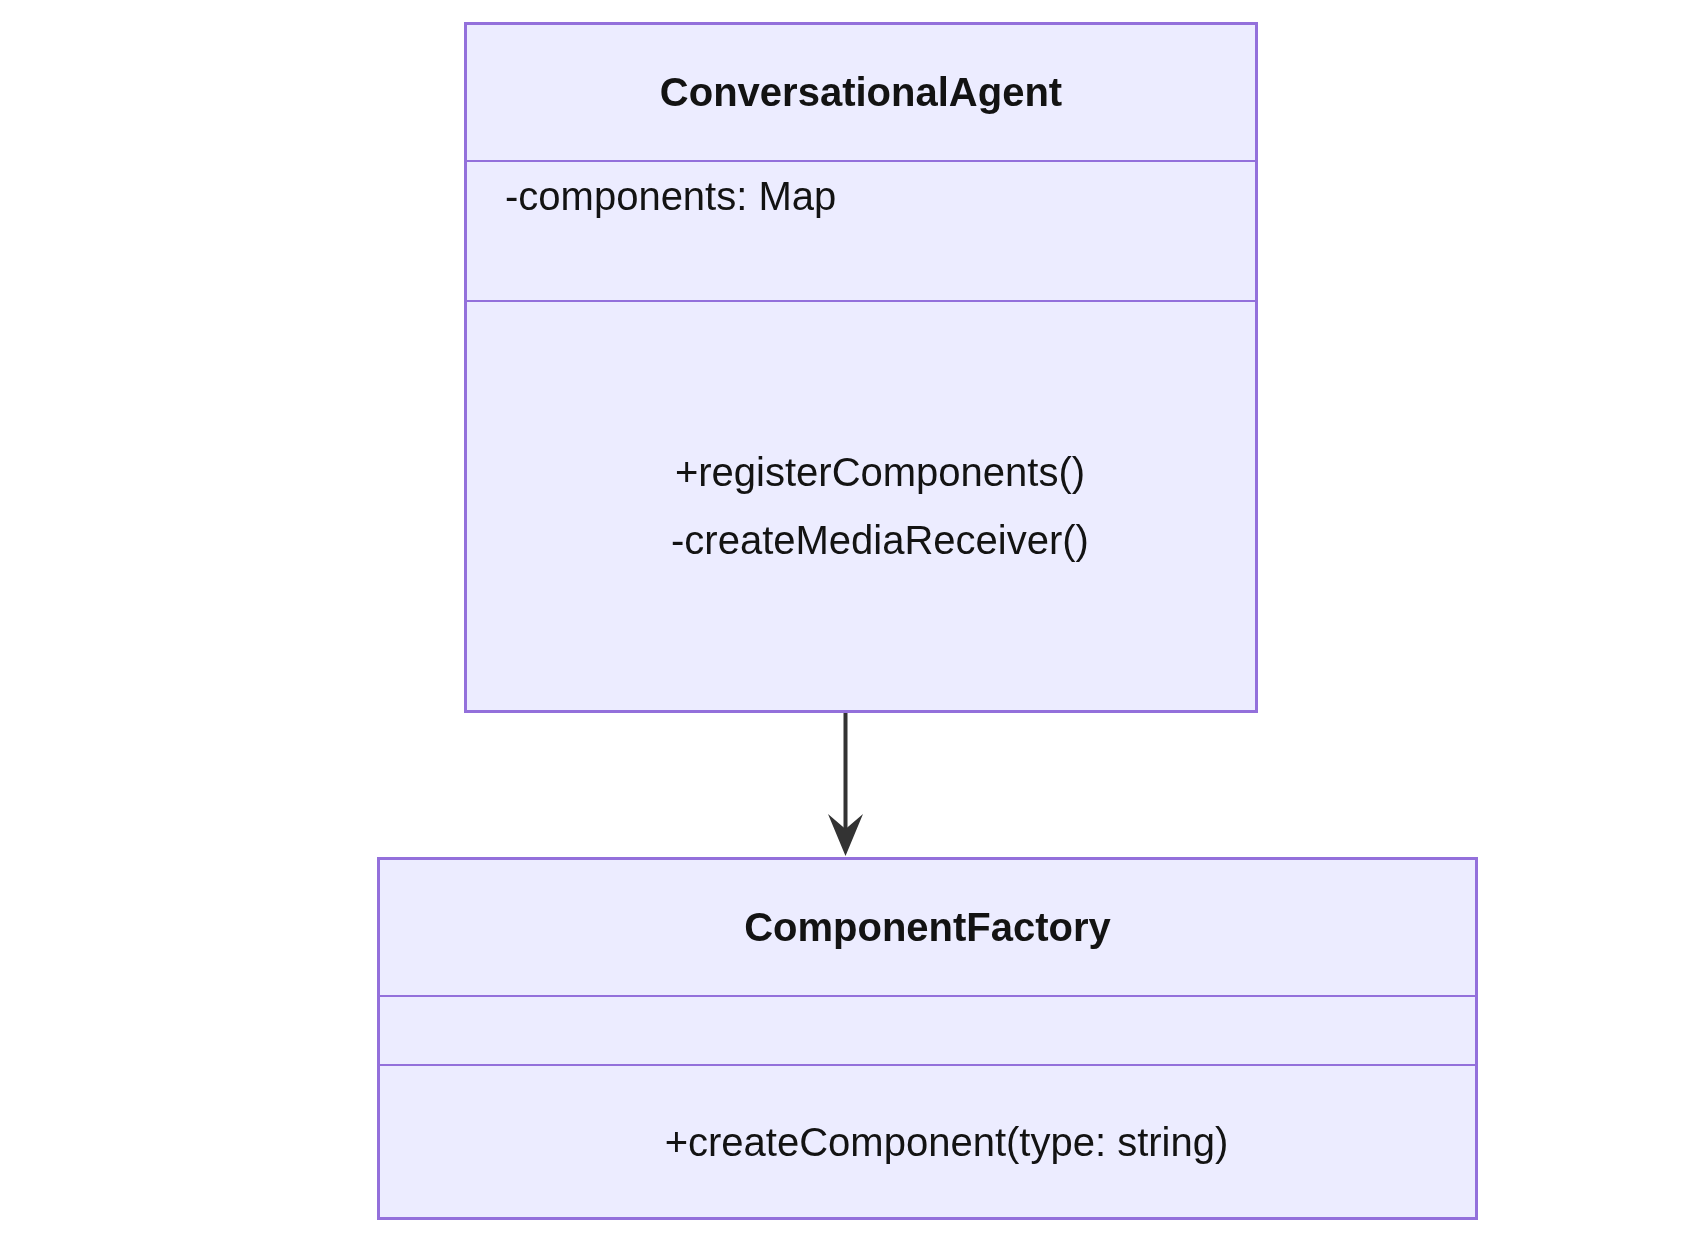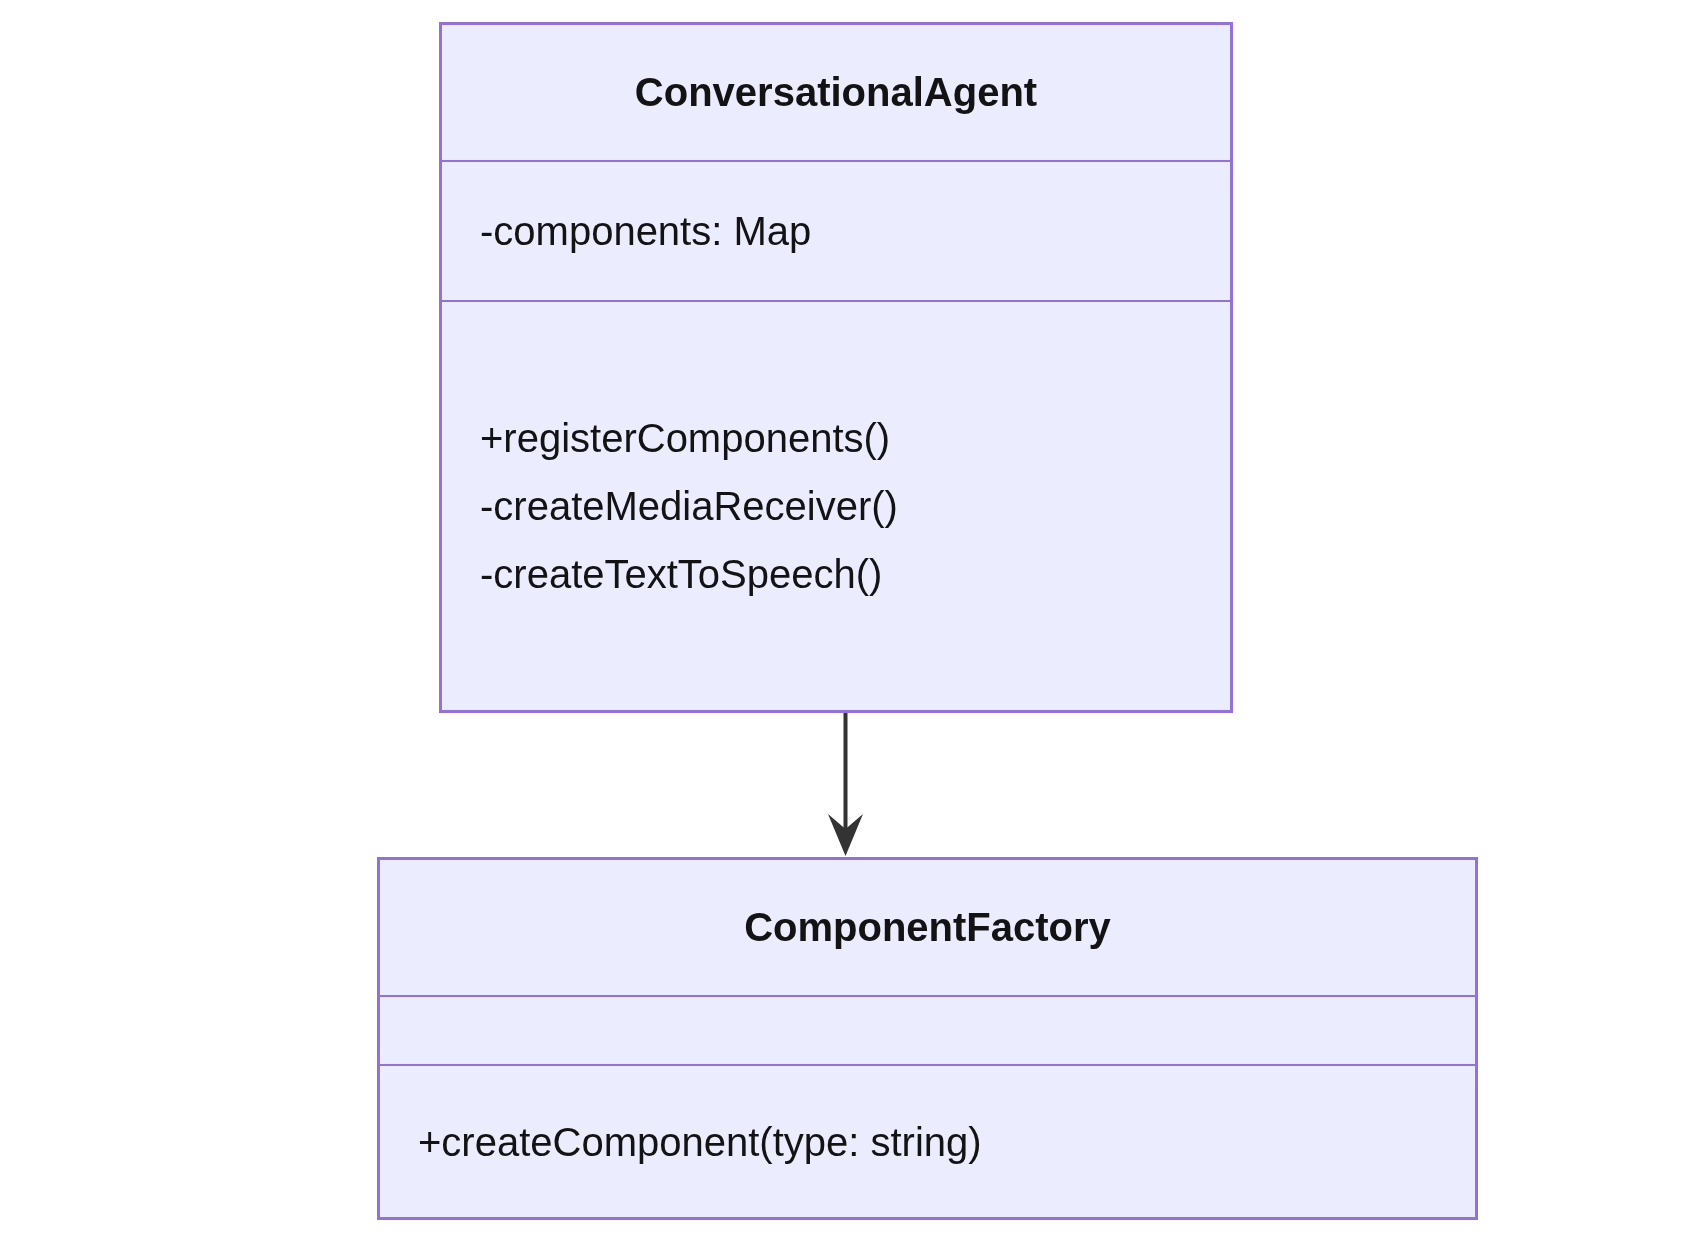--- a/index.html
+++ b/index.html
@@ -23,41 +23,42 @@
     position:absolute;left:0;top:0;width:1691px;height:1244px;
     pointer-events:none;
   }
   .uml-class{
     position:absolute;
     background:var(--node-fill);
     border:3px solid var(--node-border);
     box-sizing:border-box;
     display:flex;flex-direction:column;
   }
-  .cls-agent{left:439px;top:22px;width:794px;height:691px;}
+  .cls-agent{left:464px;top:22px;width:794px;height:691px;}
   .cls-factory{left:377px;top:857px;width:1101px;height:363px;}
   .cls-title{
     flex:0 0 auto;
     display:flex;align-items:center;justify-content:center;
     font-weight:bold;font-size:40px;
   }
   .cls-agent .cls-title{height:135px;}
   .cls-factory .cls-title{height:135px;}
   .cls-attrs{
     flex:0 0 auto;
     border-top:2px solid var(--node-border);
-    display:flex;flex-direction:column;justify-content:center;
+    display:flex;flex-direction:column;
   }
   .cls-agent .cls-attrs{height:138px;}
   .cls-factory .cls-attrs{height:67px;}
   .cls-methods{
     flex:1 1 auto;
     border-top:2px solid var(--node-border);
     display:flex;flex-direction:column;justify-content:center;
     padding:0;
+    align-items:center;
   }
   .member{
     height:68px;line-height:68px;
     padding-left:38px;
     font-size:40px;
     white-space:nowrap;
   }
 </style>
 </head>
 <body>
@@ -72,21 +73,20 @@
   </svg>
 
   <div class="uml-class cls-agent">
     <div class="cls-title">ConversationalAgent</div>
     <div class="cls-attrs">
       <div class="member">-components: Map</div>
     </div>
     <div class="cls-methods">
       <div class="member">+registerComponents()</div>
       <div class="member">-createMediaReceiver()</div>
-      <div class="member">-createTextToSpeech()</div>
     </div>
   </div>
 
   <div class="uml-class cls-factory">
     <div class="cls-title">ComponentFactory</div>
     <div class="cls-attrs"></div>
     <div class="cls-methods">
       <div class="member">+createComponent(type: string)</div>
     </div>
   </div>

